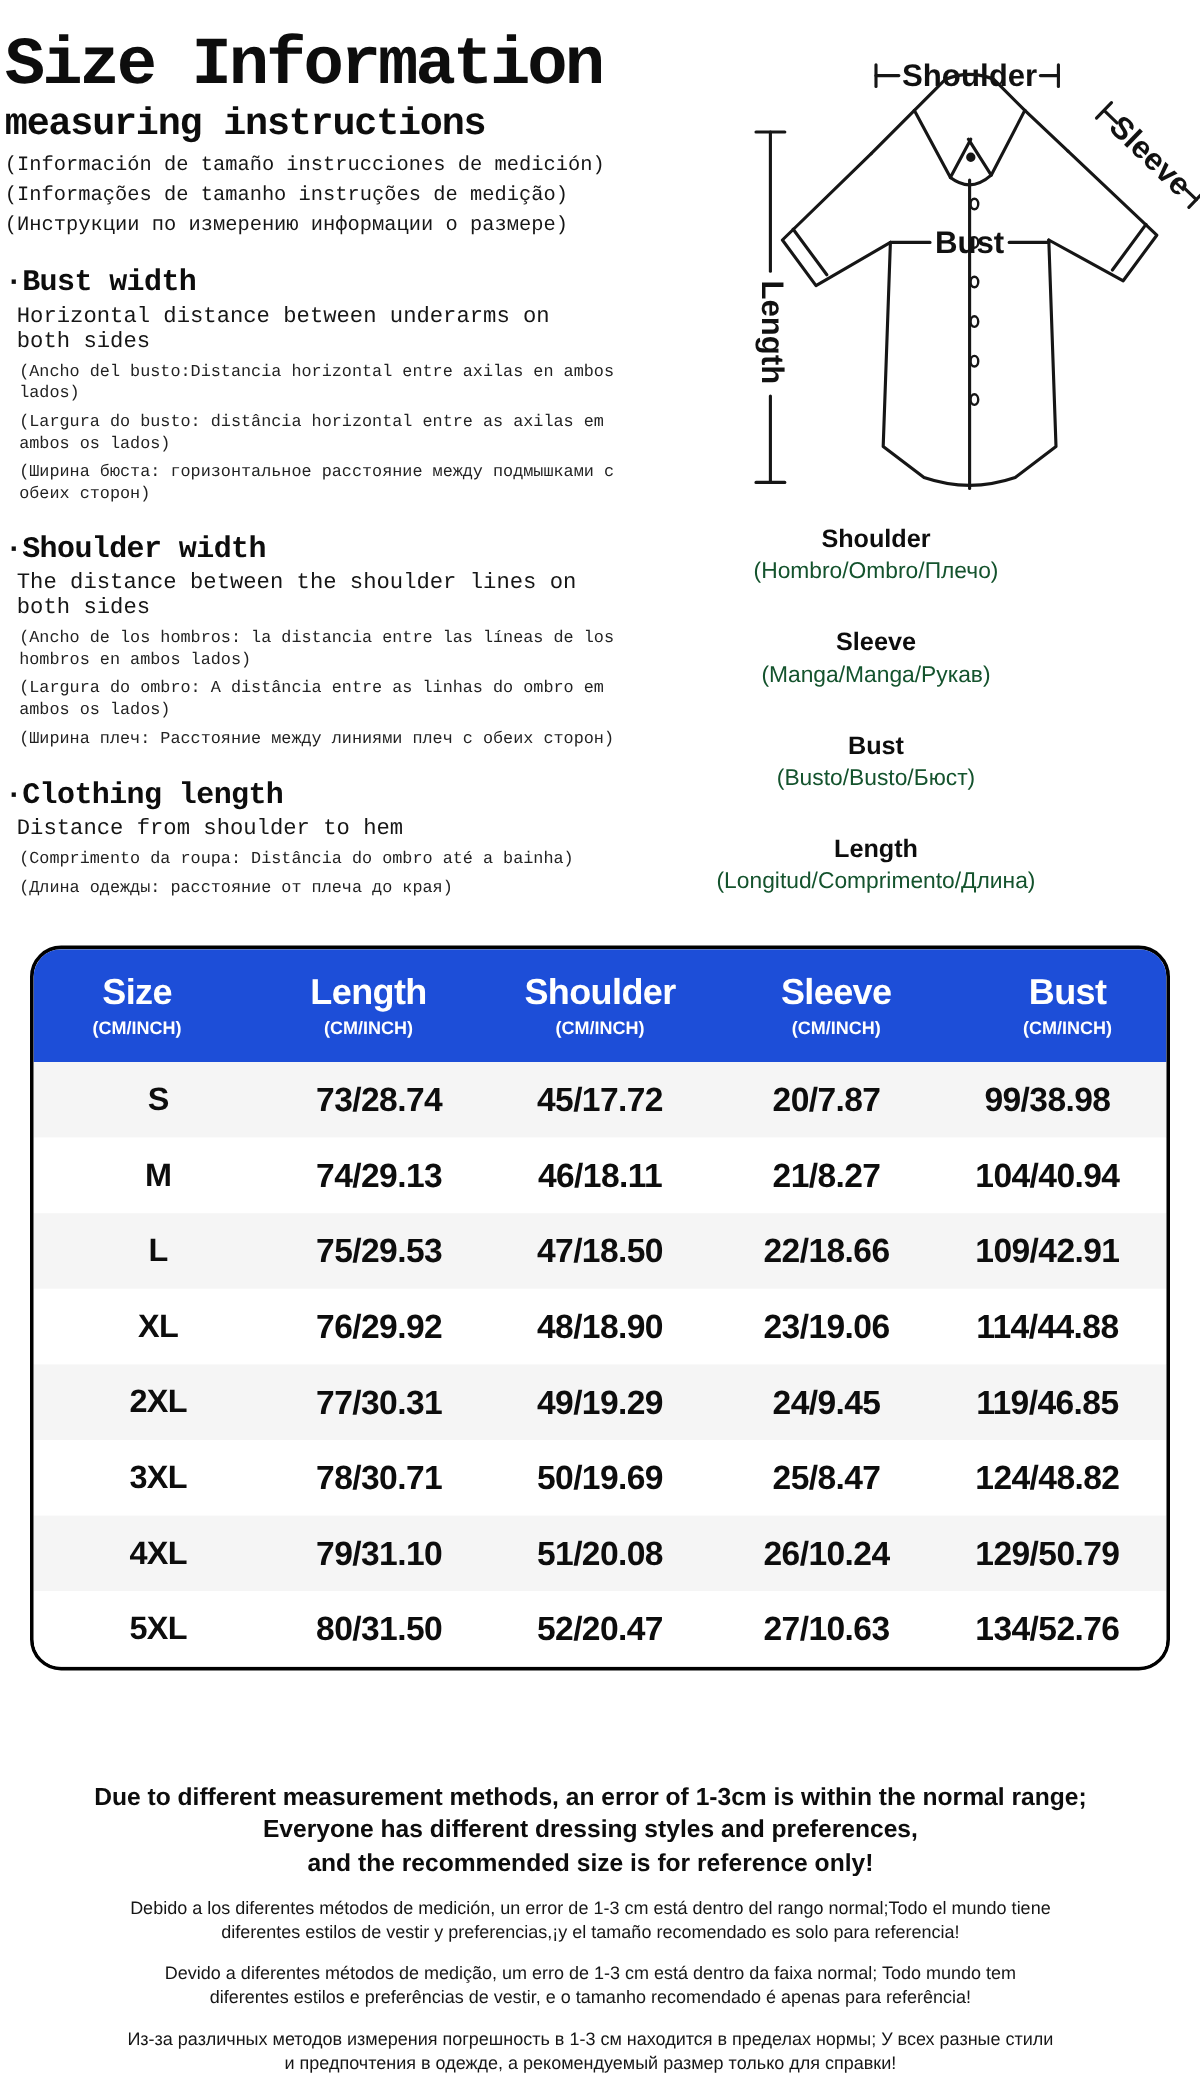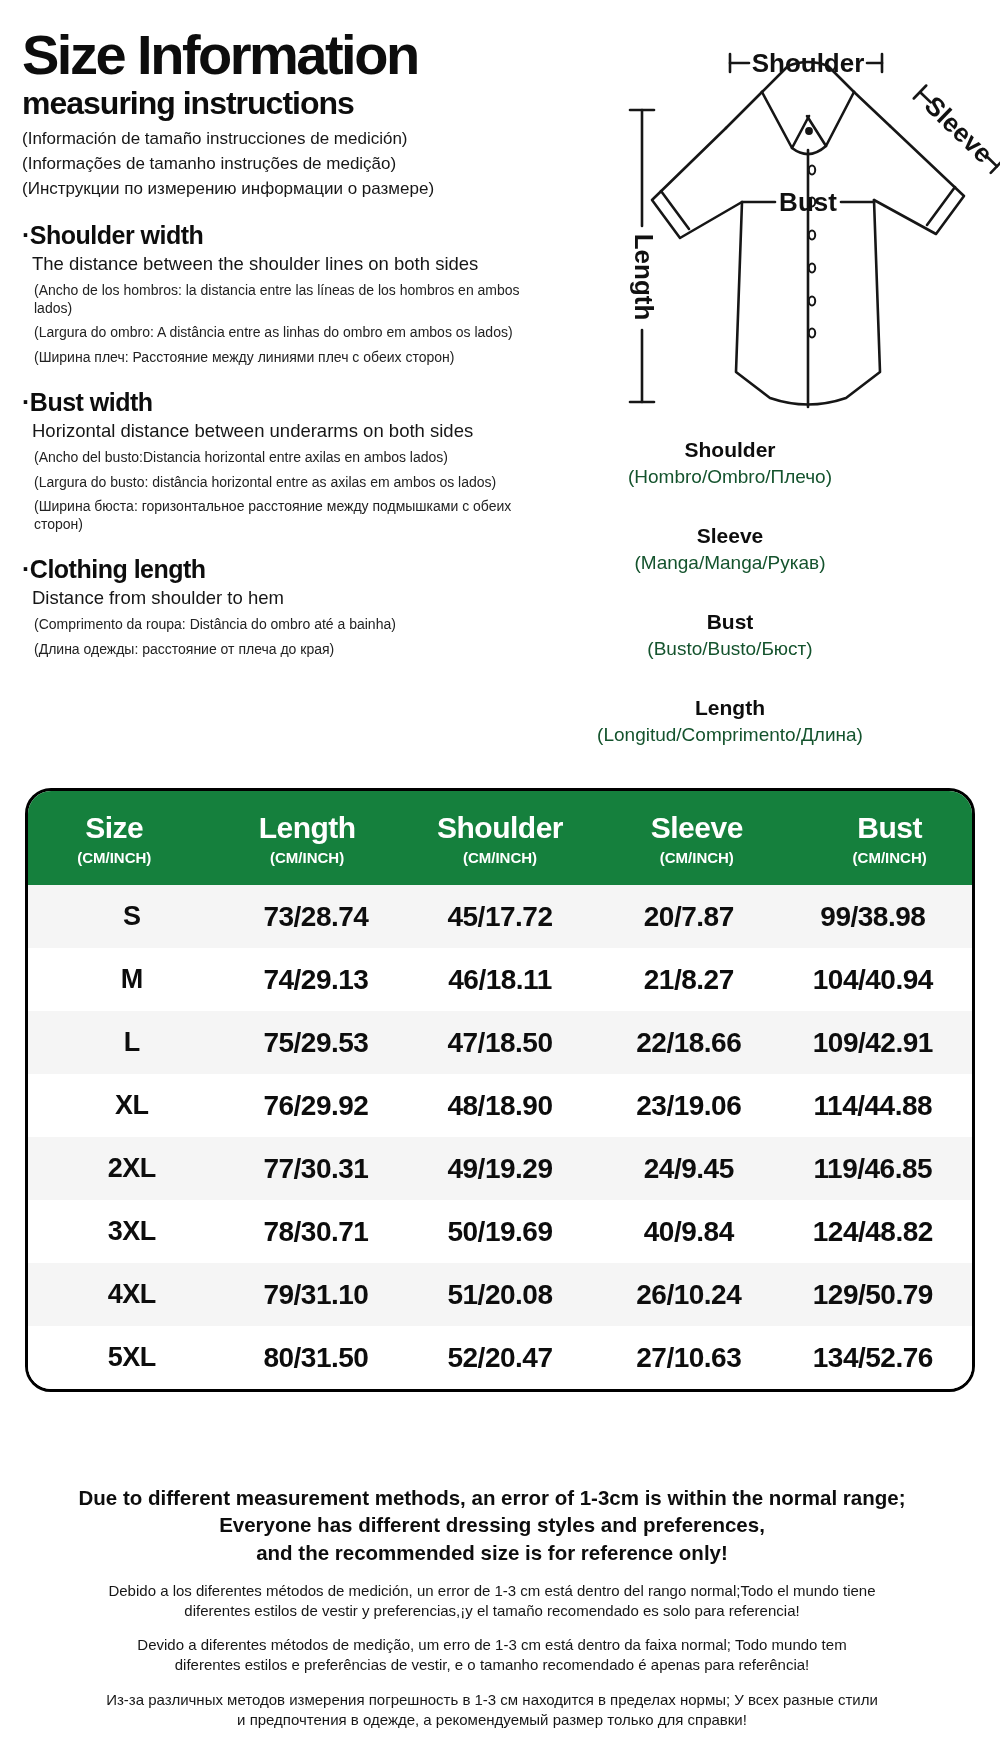--- a/index.html
+++ b/index.html
@@ -7,42 +7,42 @@
   .page {
     position: relative;
     width: 1000px;
     height: 1737px;
     background: #ffffff;
     font-family: "Liberation Sans", sans-serif;
     color: #111111;
     overflow: hidden;
   }
   
-  .left-col { position:absolute; left:22px; top:26px; width:508px; }
+  .left-col { position:absolute; left:4px; top:26px; width:508px;font-family:Liberation Mono, monospace; }
   .title { font-size:56px; font-weight:bold; letter-spacing:-2.5px; line-height:1.02; color:#0d0d0d; }
   .subtitle { font-size:32px; font-weight:bold; letter-spacing:-1px; margin-top:2px; color:#0d0d0d; }
   .sub-trans { font-size:17px; line-height:1.28; margin-top:3px; color:#161616; }
   .sub-trans-group { margin-top:6px; }
   .definition { margin-top:22px; }
   .definition h3 { font-size:25px; font-weight:bold; letter-spacing:-0.5px; color:#0d0d0d; }
   .definition .desc { font-size:18.5px; margin:3px 0 2px 10px; color:#161616; }
   .definition .trans { font-size:14px; margin:7px 0 0 12px; line-height:1.25; color:#222222; }
   
   .diagram { position:absolute; left:530px; top:30px; }
   .diagram text { font-family:"Liberation Sans", sans-serif; font-weight:600; fill:#111111; }
   .legend { position:absolute; left:540px; top:438px; width:380px; text-align:center; }
   .legend-item { margin-bottom:36px; }
   .legend-term { font-size:21px; font-weight:bold; margin-bottom:4px; color:#0d0d0d; }
   .legend-trans { font-size:19px; color:#14532d; }
   
   .size-table {
     position:absolute; left:25px; top:788px; width:950px;
     border:3px solid #000000; border-radius:26px; overflow:hidden; background:#ffffff;
   }
-  .thead { display:flex; align-items:center; height:94px; background:#15803d; color:#ffffff;gap:40px; }
+  .thead { display:flex; align-items:center; height:94px; background:#1d4ed8; color:#ffffff;gap:40px; }
   .th { text-align:center; }
   .th-label { font-size:30px; font-weight:bold; letter-spacing:-0.5px; }
   .th-unit { font-size:15px; font-weight:bold; margin-top:4px; }
   .tr { display:flex; align-items:center; height:63px; background:#ffffff; }
   .tr.alt { background:#f5f5f5; }
   .td { text-align:center; font-size:28px; font-weight:bold; letter-spacing:-0.5px; color:#0d0d0d; }
   .td.size { font-size:27px; }
   .c0 { width:22%; } .c1 { width:17%; } .c2 { width:22%; } .c3 { width:18%; } .c4 { width:21%; }
   
   .notes { position:absolute; left:0; top:1484px; width:984px; text-align:center; }
@@ -57,33 +57,33 @@
   <div class="left-col">
     <div class="title">Size Information</div>
     <div class="subtitle">measuring instructions</div>
     <div class="sub-trans-group">
       <div class="sub-trans">(Información de tamaño instrucciones de medición)</div>
       <div class="sub-trans">(Informações de tamanho instruções de medição)</div>
       <div class="sub-trans">(Инструкции по измерению информации о размере)</div>
     </div>
 
     <section class="definition">
+      <h3>·Bust width</h3>
+      <p class="desc">Horizontal distance between underarms on both sides</p>
+      <p class="trans">(Ancho del busto:Distancia horizontal entre axilas en ambos lados)</p>
+      <p class="trans">(Largura do busto: distância horizontal entre as axilas em ambos os lados)</p>
+      <p class="trans">(Ширина бюста: горизонтальное расстояние между подмышками с обеих сторон)</p>
+    </section>
+
+    <section class="definition">
       <h3>·Shoulder width</h3>
       <p class="desc">The distance between the shoulder lines on both sides</p>
       <p class="trans">(Ancho de los hombros: la distancia entre las líneas de los hombros en ambos lados)</p>
       <p class="trans">(Largura do ombro: A distância entre as linhas do ombro em ambos os lados)</p>
       <p class="trans">(Ширина плеч: Расстояние между линиями плеч с обеих сторон)</p>
-    </section>
-
-    <section class="definition">
-      <h3>·Bust width</h3>
-      <p class="desc">Horizontal distance between underarms on both sides</p>
-      <p class="trans">(Ancho del busto:Distancia horizontal entre axilas en ambos lados)</p>
-      <p class="trans">(Largura do busto: distância horizontal entre as axilas em ambos os lados)</p>
-      <p class="trans">(Ширина бюста: горизонтальное расстояние между подмышками с обеих сторон)</p>
     </section>
 
     <section class="definition">
       <h3>·Clothing length</h3>
       <p class="desc">Distance from shoulder to hem</p>
       <p class="trans">(Comprimento da roupa: Distância do ombro até a bainha)</p>
       <p class="trans">(Длина одежды: расстояние от плеча до края)</p>
     </section>
   </div>
 
@@ -226,21 +226,21 @@
       <div class="td size c0">2XL</div>
       <div class="td c1">77/30.31</div>
       <div class="td c2">49/19.29</div>
       <div class="td c3">24/9.45</div>
       <div class="td c4">119/46.85</div>
     </div>
     <div class="tr">
       <div class="td size c0">3XL</div>
       <div class="td c1">78/30.71</div>
       <div class="td c2">50/19.69</div>
-      <div class="td c3">40/9.84</div>
+      <div class="td c3">25/8.47</div>
       <div class="td c4">124/48.82</div>
     </div>
     <div class="tr alt">
       <div class="td size c0">4XL</div>
       <div class="td c1">79/31.10</div>
       <div class="td c2">51/20.08</div>
       <div class="td c3">26/10.24</div>
       <div class="td c4">129/50.79</div>
     </div>
     <div class="tr">

